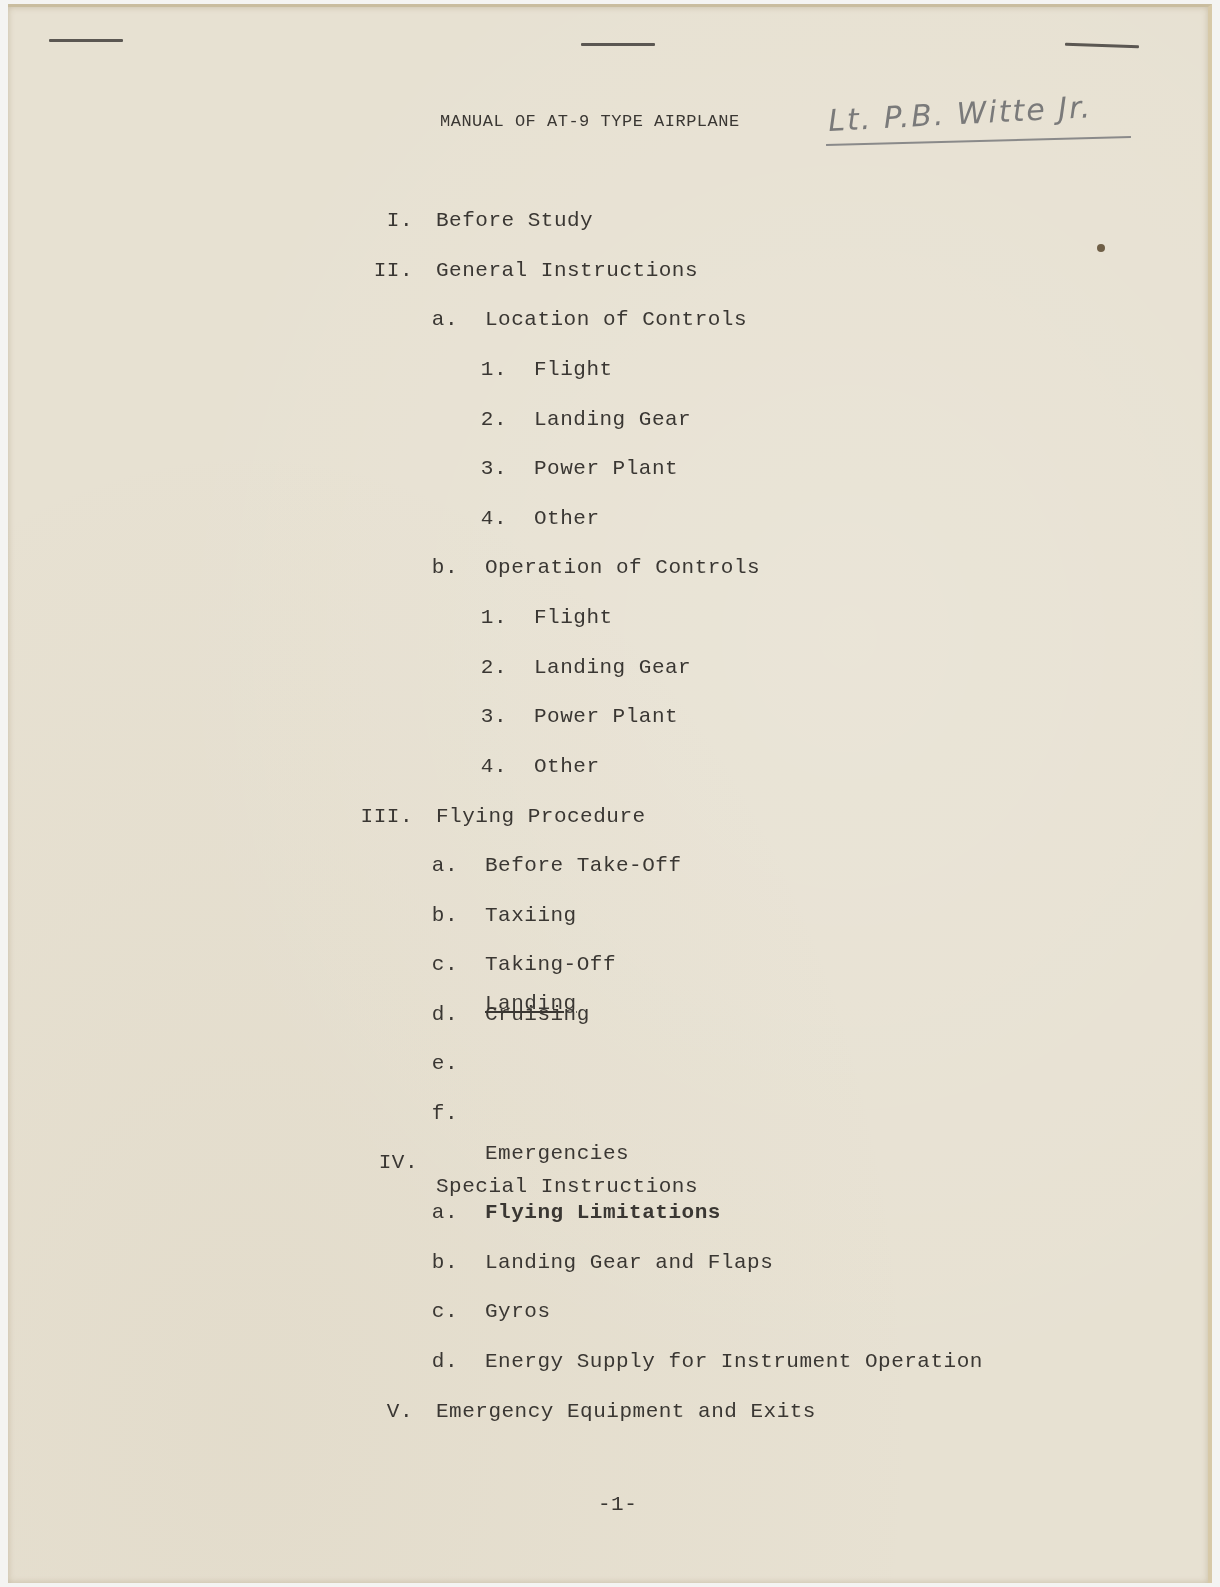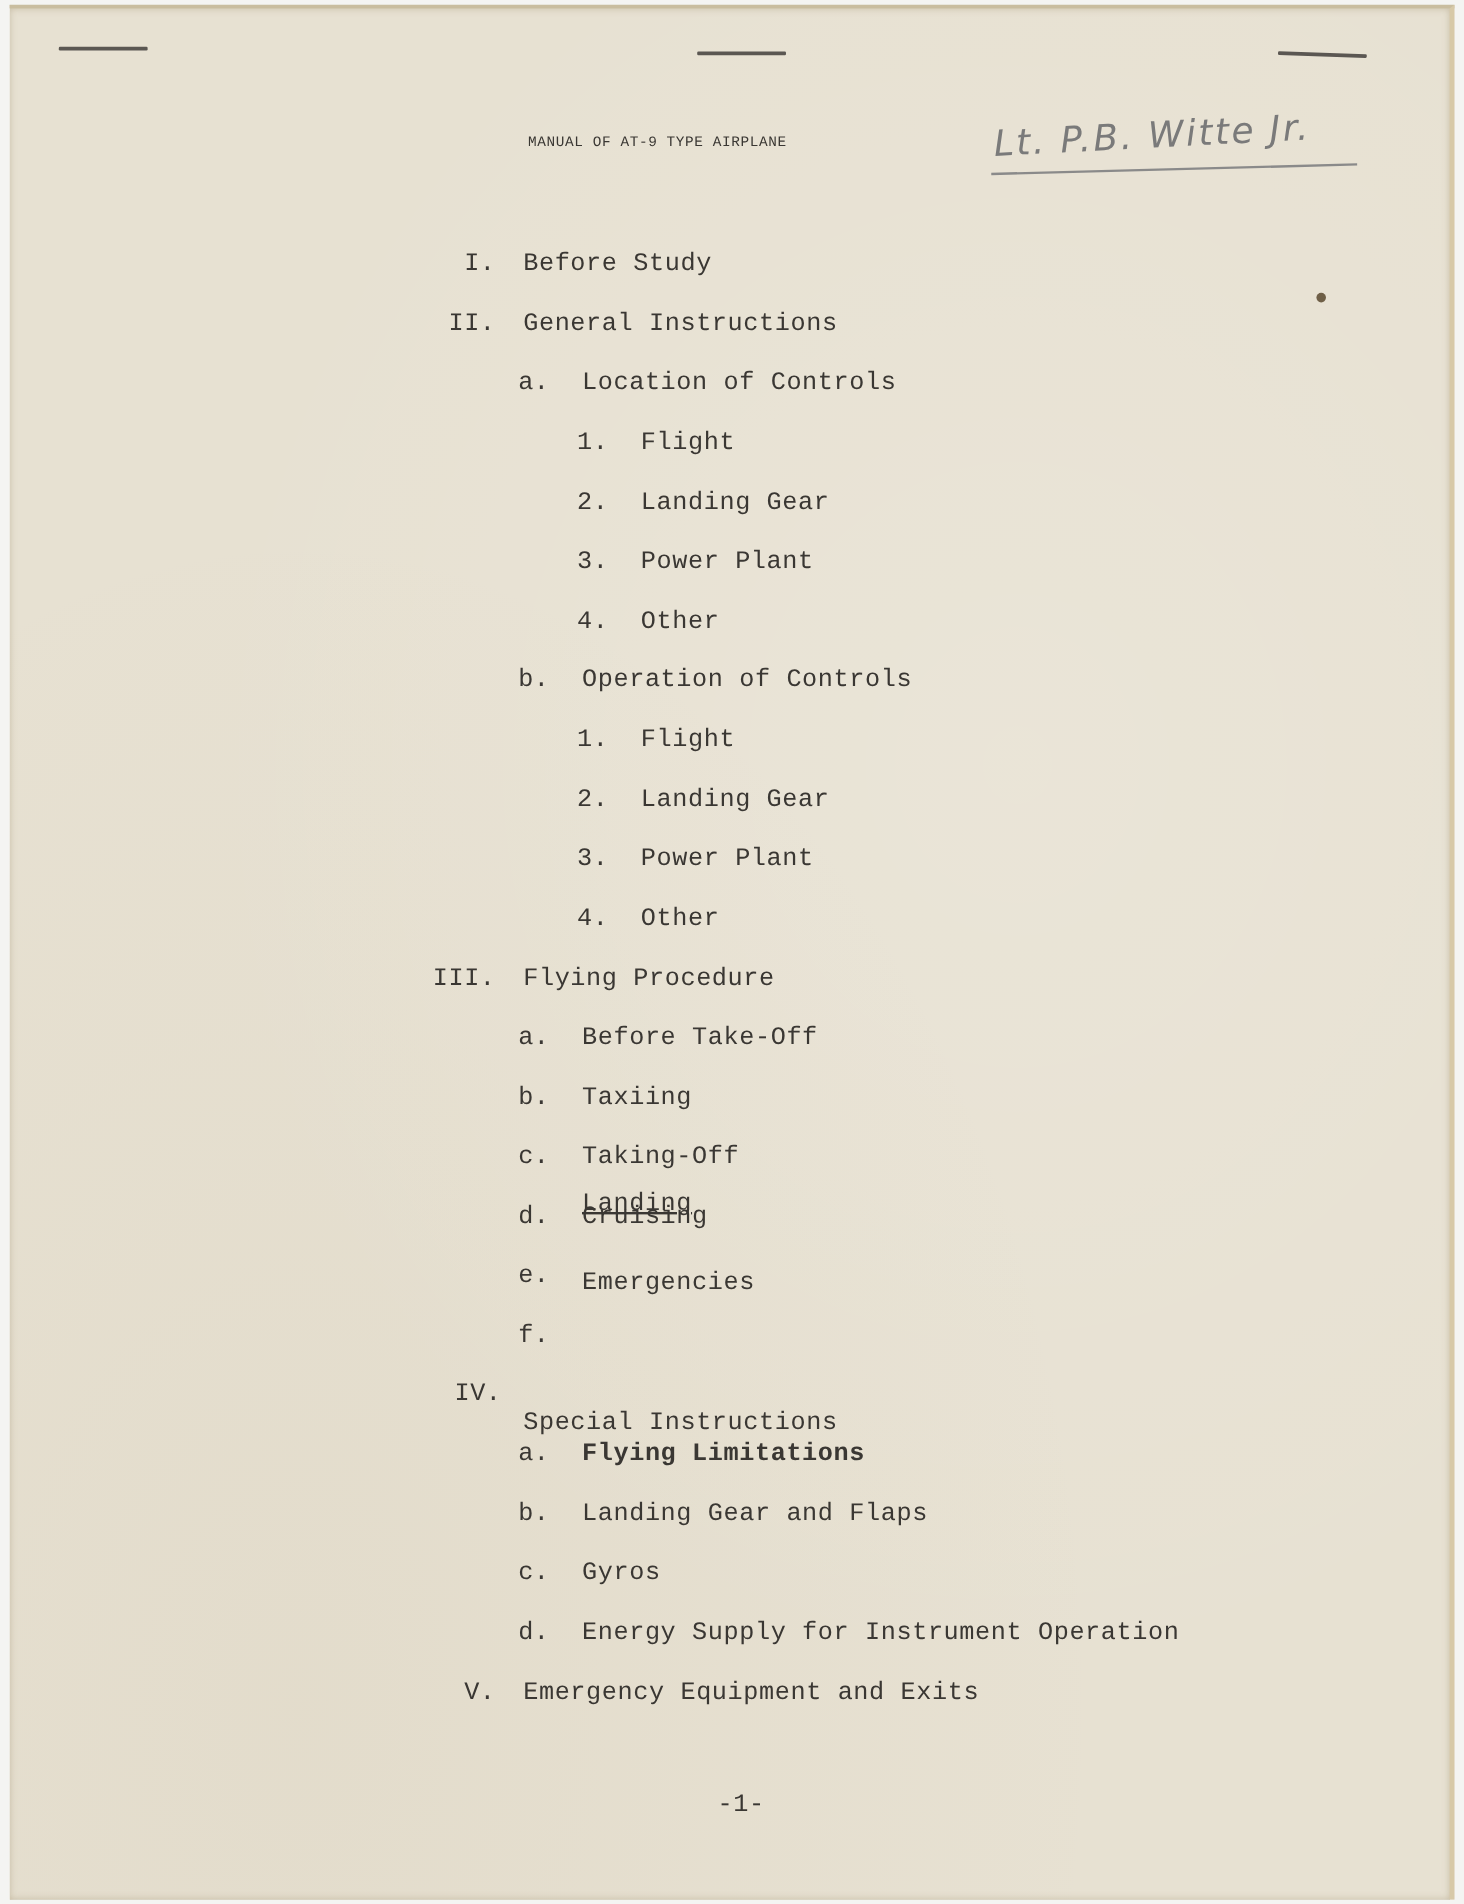--- a/index.html
+++ b/index.html
@@ -8,21 +8,21 @@
     position:absolute; left:8px; top:4px; width:1200px; height:1576px;
     background:#e7e1d2;
     background-image: radial-gradient(ellipse at 70% 40%, rgba(255,255,255,0.12), rgba(0,0,0,0) 60%),
                       radial-gradient(ellipse at 20% 90%, rgba(160,140,100,0.06), rgba(0,0,0,0) 50%);
     box-shadow: inset 0 0 6px rgba(140,120,80,0.35);
     border-right:4px solid #d7c9a8;
     border-top:3px solid #c9bd9f;
   }
   .staple { position:absolute; height:3px; background:#5b5752; border-radius:1px; }
   .mono { font-family:"Liberation Mono", "DejaVu Sans Mono", monospace; color:#3a3733; font-size:21px; letter-spacing:0.5px; }
-  .title { position:absolute; left:440px; top:112px; font-size:12px; }
+  .title { position:absolute; left:440px; top:112px; font-size:17px; }
   .signature { position:absolute; left:828px; top:96px; font-family:"DejaVu Sans", sans-serif; font-style:italic; font-size:30px; color:#7a7a7a; letter-spacing:2px; transform:rotate(-3deg); }
   .sig-line { position:absolute; left:826px; top:140px; width:305px; height:2px; background:#8a8a8a; transform:rotate(-1.5deg); }
   .row { position:absolute; white-space:pre; }
   .num { position:absolute; text-align:right; }
   .pageno { position:absolute; left:598px; top:1493px; }
   .speck { position:absolute; width:8px; height:8px; border-radius:50%; background:#6f5f47; }
 </style>
 </head>
 <body>
 
@@ -105,21 +105,21 @@
     <div>
       <div class="mono num" style="left: 388px; width: 70px; top: 1003px;">d.</div>
       <div class="mono row" style="left: 485px; top: 1003px;">Cruising</div>
     </div>
     <div>
       <div class="mono num" style="left: 388px; width: 70px; top: 1052px;">e.</div>
       <div class="mono row" style="left: 485px; top: 992px; text-decoration: underline;">Landing</div>
     </div>
     <div>
       <div class="mono num" style="left: 388px; width: 70px; top: 1102px;">f.</div>
-      <div class="mono row" style="left: 485px; top: 1058px; text-align: center;">Emergencies</div>
+      <div class="mono row" style="left: 485px; top: 1142px; text-align: center;">Emergencies</div>
     </div>
     <div>
       <div class="mono num" style="left: 348px; width: 70px; top: 1151px; text-align: right;">IV.</div>
       <div class="mono row" style="left: 436px; top: 1175px;">Special Instructions</div>
     </div>
     <div>
       <div class="mono num" style="left: 388px; width: 70px; top: 1201px;">a.</div>
       <div class="mono row" style="left: 485px; top: 1201px; font-weight: bold;">Flying Limitations</div>
     </div>
     <div>

